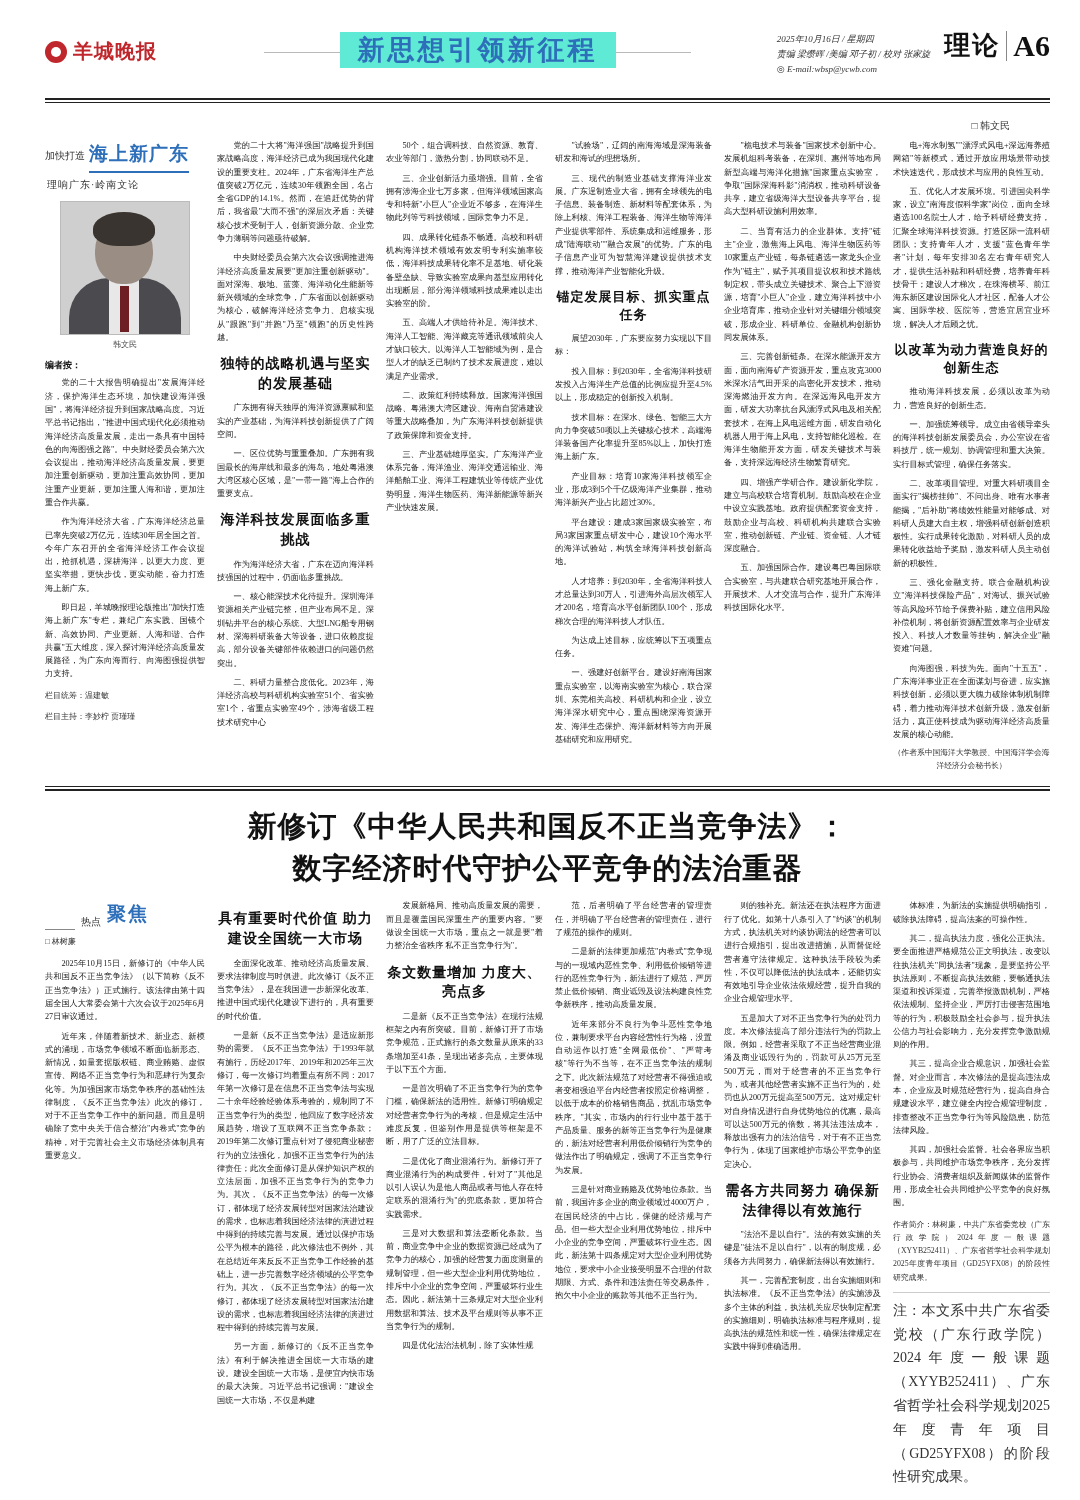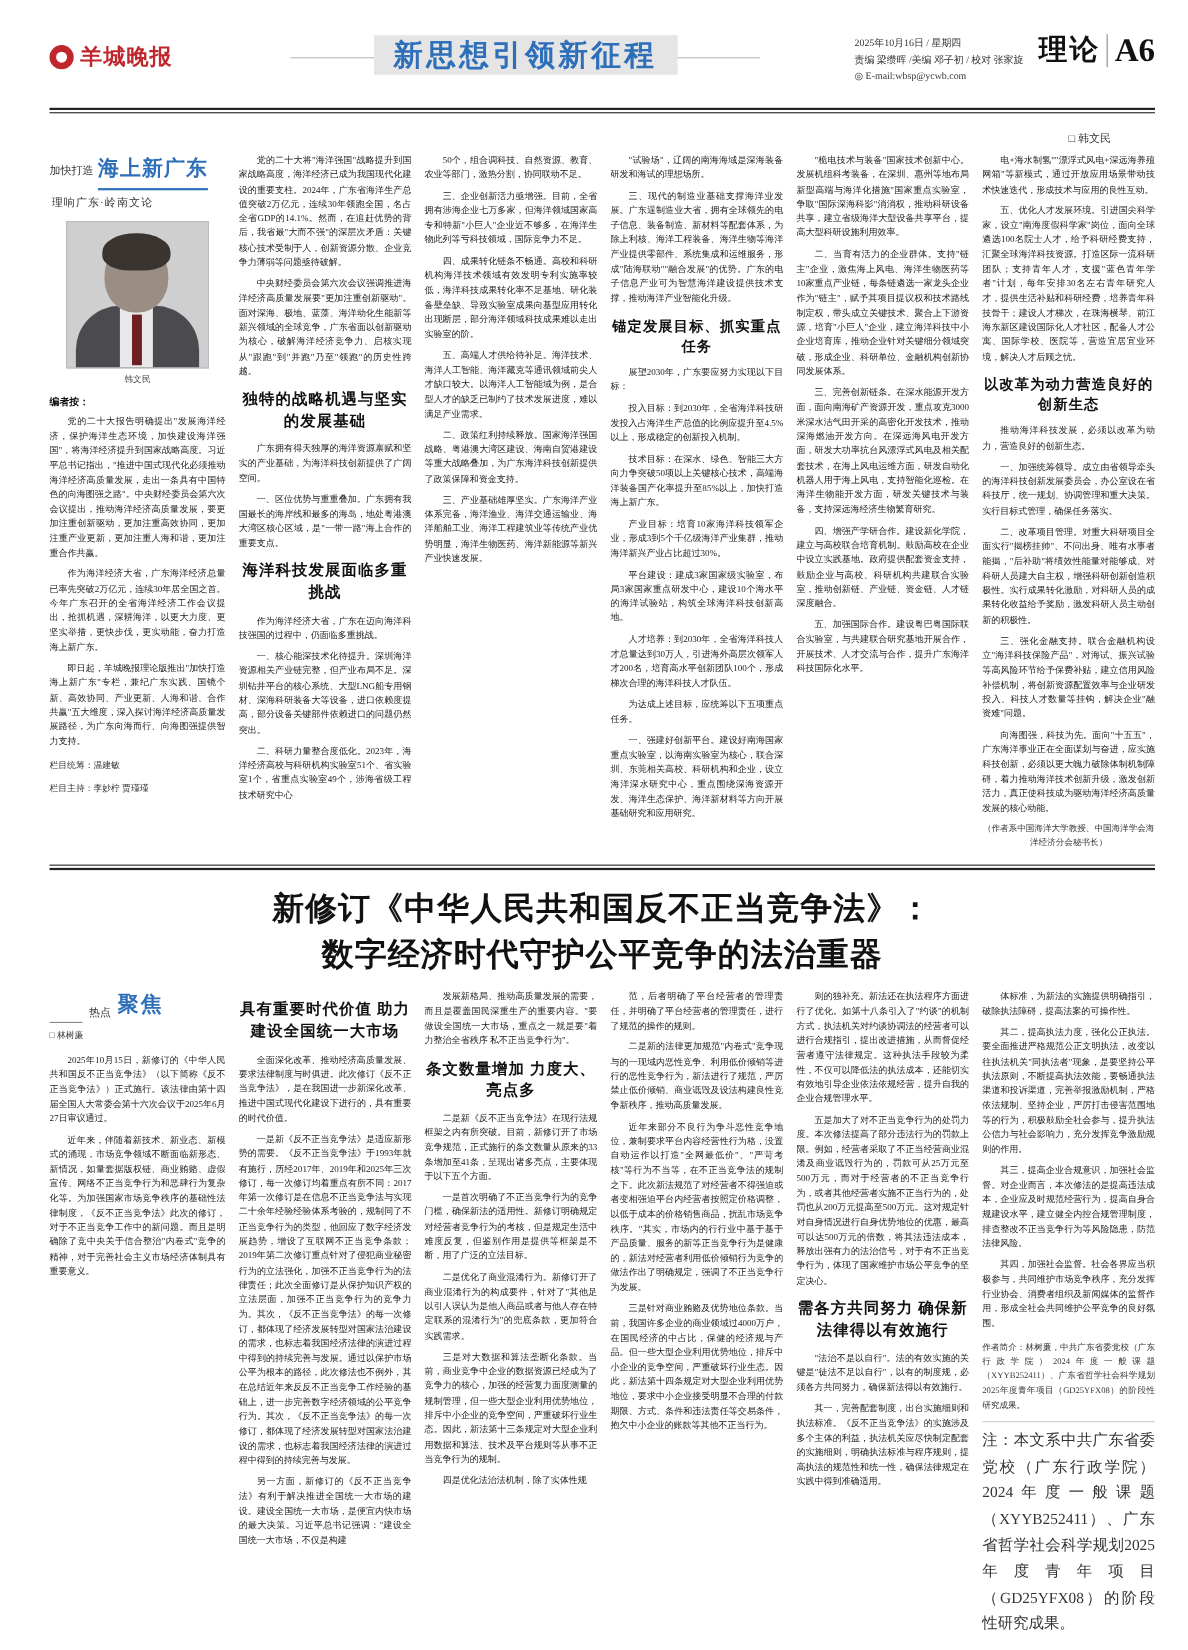--- a/index.html
+++ b/index.html
@@ -12,25 +12,25 @@
   }
   
   .masthead{display:flex;align-items:flex-start;justify-content:space-between;height:66px;}
   .logo-wrap{display:flex;align-items:center;gap:6px;width:190px;flex:0 0 190px;padding-top:12px;}
   .logo-mark{width:22px;height:22px;border-radius:50%;background:#c0272d;position:relative;flex:0 0 22px;}
   .logo-mark:after{content:"";position:absolute;left:6px;top:6px;width:10px;height:10px;border-radius:50%;background:#fff;}
   .logo-text{font-size:20px;font-weight:bold;color:#c0272d;letter-spacing:1px;font-family:"Liberation Serif",serif;}
   .section-banner{flex:1;text-align:center;padding-top:6px;position:relative;}
   .section-banner .rule{height:1px;background:#b9b9b9;position:absolute;top:26px;left:6%;right:6%;}
   .section-banner .banner-text{
-    position:relative;display:inline-block;background:#e5e5e5;padding:0 18px;
+    position:relative;display:inline-block;background:#5eead4;padding:0 18px;
     font-size:27px;font-weight:bold;color:#2e6fba;letter-spacing:3px;z-index:2;
   }
   .masthead-right{display:flex;align-items:flex-start;gap:14px;flex:0 0 330px;justify-content:flex-end;}
-  .issue-info{font-size:9px;color:#333;line-height:1.65;text-align:left;padding-top:6px;}
+  .issue-info{font-size:9px;color:#333;line-height:1.65;text-align:left;padding-top:6px;font-style:italic;}
   .issue-info div{white-space:nowrap;}
   .page-id{display:flex;align-items:center;gap:6px;padding-top:2px;}
   .page-id .cn{font-size:26px;font-weight:bold;color:#111;letter-spacing:2px;}
   .page-id .bar{width:1px;height:30px;background:#888;}
   .page-id .num{font-size:30px;font-weight:bold;color:#111;}
   .top-rule{height:2px;background:#222;margin:6px 0 0 0;}
   .top-rule2{height:1px;background:#222;margin:2px 0 16px 0;}
 
   
   .headline{text-align:center;margin:6px 0 4px 0;}

